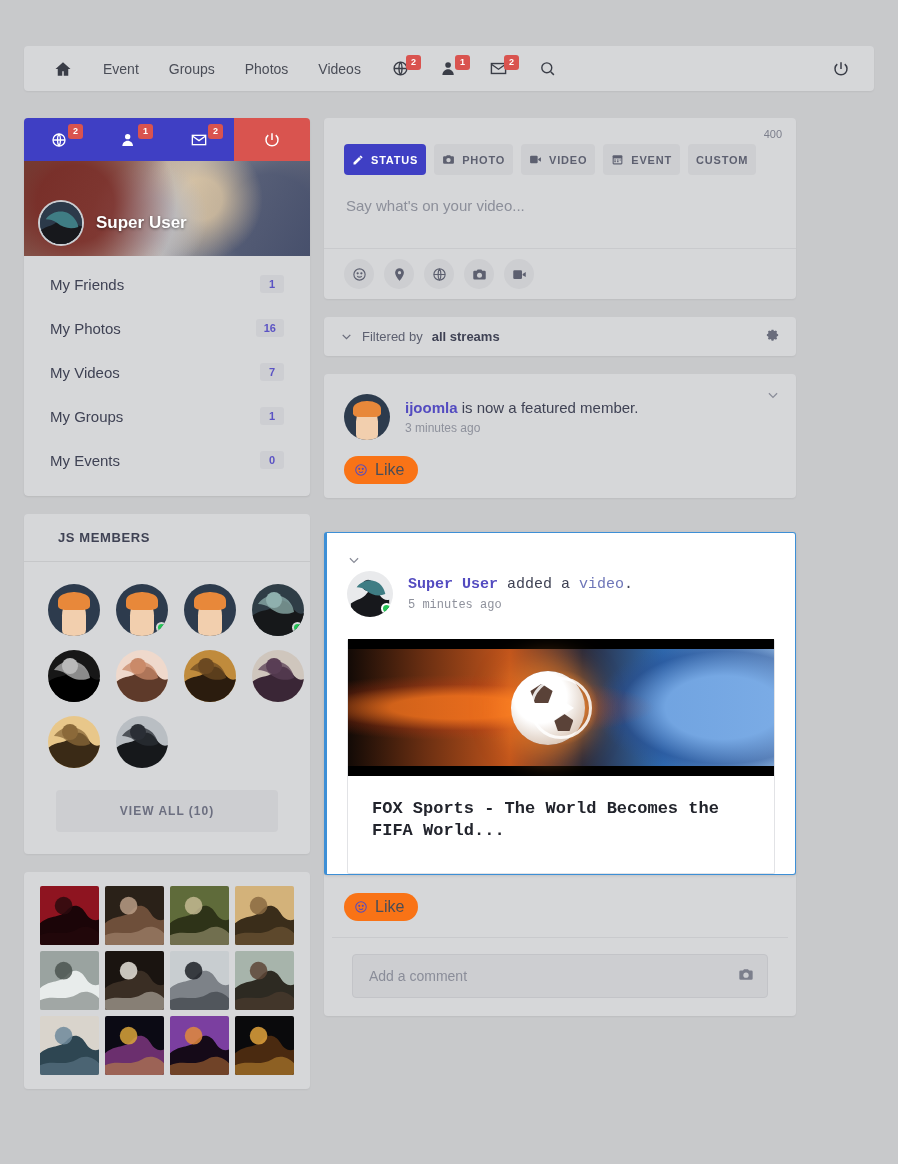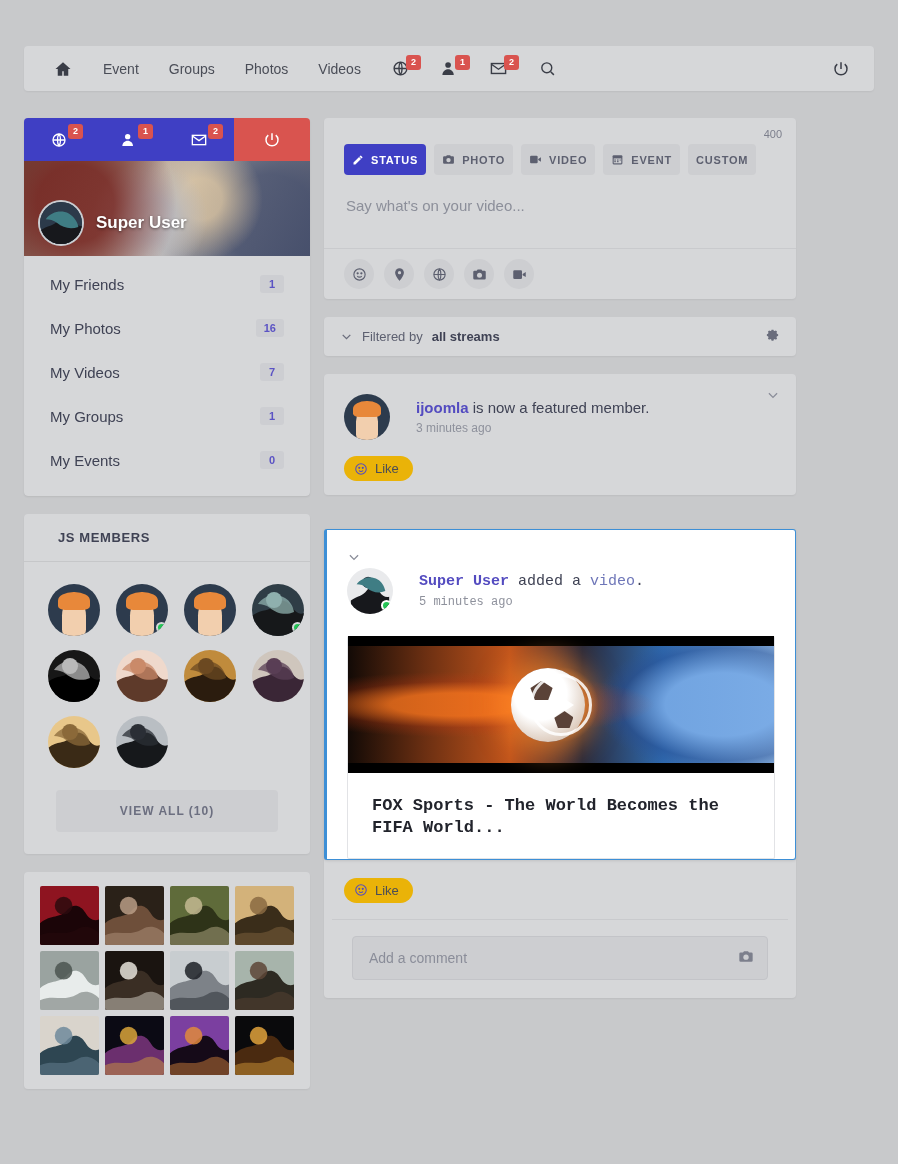--- a/index.html
+++ b/index.html
@@ -134,30 +134,30 @@
   .filterbar{
     margin-top:18px; display:flex; align-items:center; gap:9px;
     padding:12px 16px; font-size:13px; color:#5d6070;
   }
   .filterbar .f-strong{ font-weight:bold; color:#3f4254;}
   .fb-spacer{ flex:1; }
 
   
   .post{ position:relative; margin-top:18px; padding:20px 20px 14px; }
   .post .chev{ position:absolute; right:16px; top:14px; color:#8a8d99; cursor:pointer;}
-  .post-head{ display:flex; gap:26px; align-items:flex-start;}
+  .post-head{ display:flex; gap:15px; align-items:flex-start;}
   .avatar-md{ position:relative; width:46px; height:46px; border-radius:50%; overflow:hidden; flex:none; cursor:pointer;}
   .post-text{ font-size:15px; color:#3f4254; line-height:1.3; padding-top:4px;}
   .uname{ color:#534bc0; font-weight:bold; cursor:pointer;}
   .link{ color:#6e76b8; cursor:pointer;}
   .post-time{ font-size:12px; color:#8e919c; margin-top:3px;}
   .likebtn{
     display:inline-flex; align-items:center; gap:7px; margin-top:16px;
-    background:#eab308; border-radius:14px; padding:5px 14px 5px 10px;
-    font-size:13px; color:#4a4d57; cursor:pointer;
+    background:#f97316; border-radius:14px; padding:5px 14px 5px 10px;
+    font-size:16px; color:#4a4d57; cursor:pointer;
   }
 
   
   .post-hl{
     margin-top:34px; background:#fff; border:1px solid #3d8fd6; border-left:3px solid #3d8fd6;
     border-radius:3px; position:relative; padding:20px 20px 0;
     box-shadow:0 1px 3px rgba(0,0,0,.10);
     font-family:Liberation Mono, monospace;
   }
   .video-card{
@@ -192,21 +192,21 @@
     position:absolute; left:50%; top:50%; transform:translate(-50%,-50%);
     width:62px; height:62px; border-radius:50%; border:3px solid rgba(255,255,255,.85);
     display:flex; align-items:center; justify-content:center;
   }
   .playbtn i{
     display:block; width:0; height:0; margin-left:5px;
     border-left:20px solid rgba(255,255,255,.92);
     border-top:13px solid transparent; border-bottom:13px solid transparent;
   }
   .video-title{
-    padding:22px 24px 18px; font-size:17px; font-weight:bold; color:#22242c; line-height:1.32;
+    padding:22px 24px 30px; font-size:17px; font-weight:bold; color:#22242c; line-height:1.32;
   }
   .post-foot{
     padding:14px 20px 0;
   }
   .comment-row{
     margin:16px 8px 0; border-top:1px solid #c9cacd; padding:16px 20px 18px;
   }
   .comment-box{
     position:relative; background:#cdced1; border:1px solid #c3c4c8; border-radius:4px;
     padding:13px 44px 13px 16px; color:#8a8d99; font-size:14px; cursor:text;

